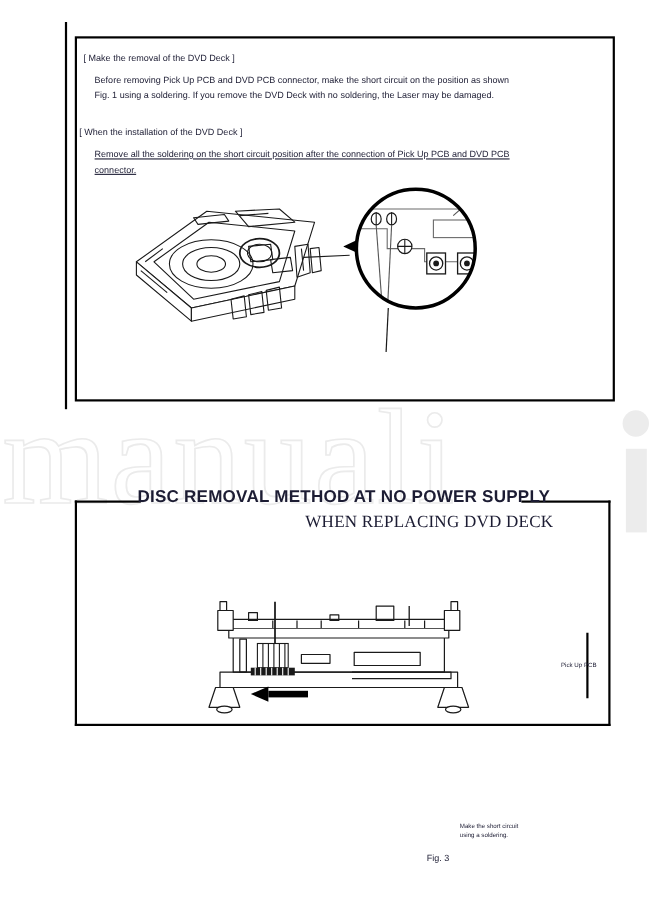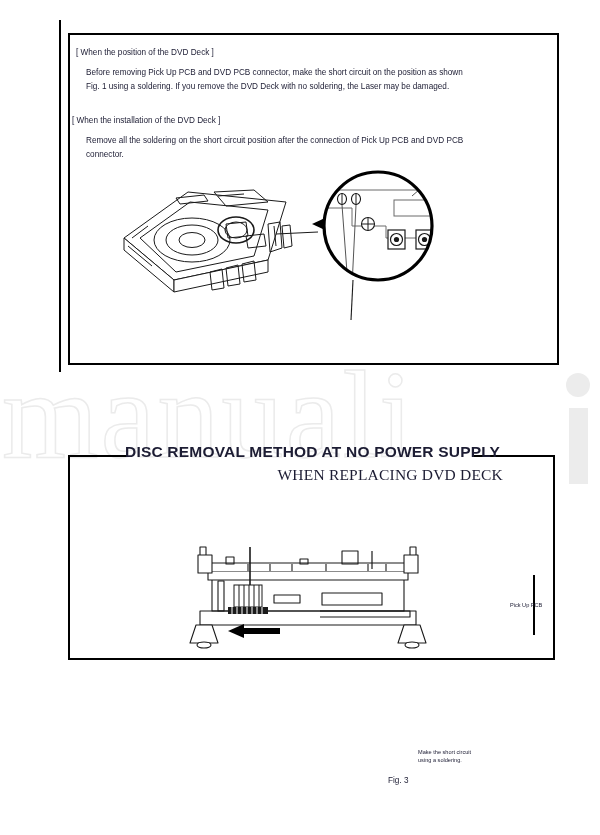--- a/index.html
+++ b/index.html
@@ -139,27 +139,27 @@
   <div class="watermark">
     <div class="wm-text">manuali</div>
     <div class="wm-dot"></div>
     <div class="wm-stem"></div>
   </div>
 
   <div class="page-frame-left"></div>
 
   <div class="box-top"></div>
 
-  <div class="para-head" style="left:76px; top:48px;">[ When the position of the DVD Deck ]</div>
+  <div class="para-head" style="left:76px; top:48px;">[ Make the removal of the DVD Deck ]</div>
 
   <div class="para-body" style="left:86px; top:66px; width:380px;">Before removing Pick Up PCB and DVD PCB connector, make the short circuit on the position as shown Fig. 1 using a soldering. If you remove the DVD Deck with no soldering, the Laser may be damaged.</div>
 
   <div class="para-head" style="left:72px; top:116px;text-align:center;">[ When the installation of the DVD Deck ]</div>
 
-  <div class="para-body" style="left:86px; top:134px; width:380px;">Remove all the soldering on the short circuit position after the connection of Pick Up PCB and DVD PCB connector.</div>
+  <div class="para-body" style="left:86px; top:134px; width:380px;text-decoration:underline;">Remove all the soldering on the short circuit position after the connection of Pick Up PCB and DVD PCB connector.</div>
 
   <div class="draw" style="left:118px; top:176px;">
     <svg width="200" height="120" viewBox="0 0 200 120">
       <g fill="#ffffff" stroke="#1a1a1a" stroke-width="1" stroke-linejoin="round">
 
         <path d="M6 62 L70 16 L168 26 L150 84 L56 104 Z"></path>
         <path d="M6 62 L6 74 L56 116 L56 104 Z"></path>
         <path d="M56 104 L56 116 L150 96 L150 84 Z"></path>
 
         <path d="M22 62 L72 26 L150 34 L136 80 L58 96 Z" fill="none"></path>

